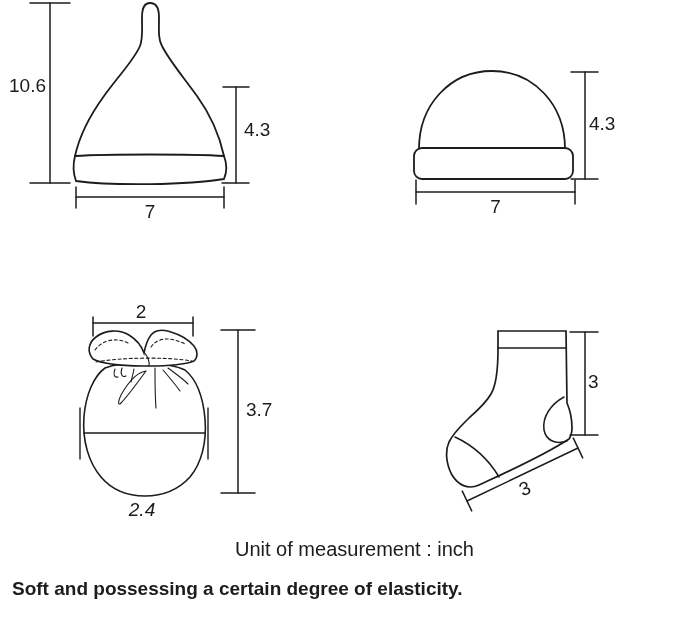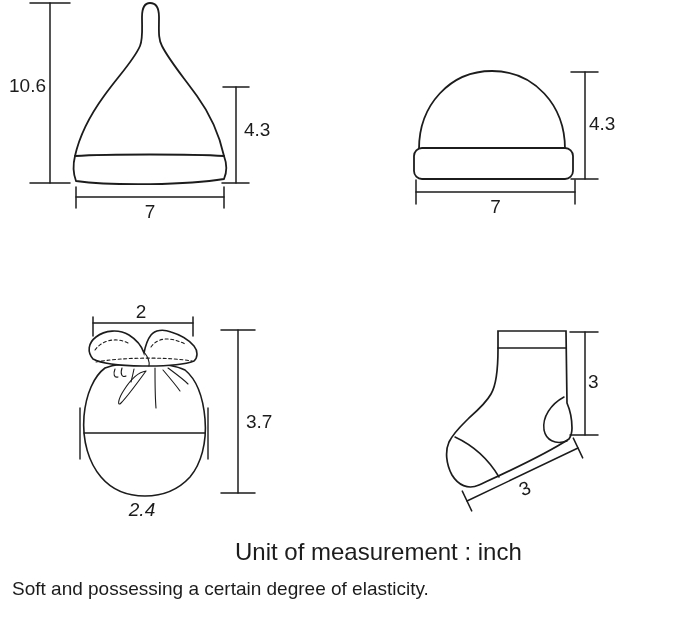--- a/index.html
+++ b/index.html
@@ -13,21 +13,21 @@
   svg.art{position:absolute;left:0;top:0;}
   .lbl{
     position:absolute;
     font-size:19px;
     line-height:1.2;
     color:#1c1c1c;
     white-space:nowrap;
   }
   .lbl.center{text-align:center;}
   .lbl.rot{transform:rotate(-23deg);}
-  .footer-unit{position:absolute;font-size:24px;white-space:nowrap;}
+  .footer-unit{position:absolute;font-size:20px;white-space:nowrap;}
   .footer-note{position:absolute;font-size:19px;white-space:nowrap;}
 </style>
 </head>
 <body>
 
 <div id="canvas">
 
   <svg class="art" width="679" height="641" viewBox="0 0 679 641">
 
     <g fill="none" stroke="#1c1c1c" stroke-width="1.8" stroke-linecap="round">
@@ -179,22 +179,22 @@
   </svg>
 
   <div class="lbl" style="left:1px;top:75px;">10.6</div>
   <div class="lbl" style="left:236px;top:119px;">4.3</div>
   <div class="lbl center" style="left:68px;top:201px;width:148px;">7</div>
 
   <div class="lbl" style="left:581px;top:113px;">4.3</div>
   <div class="lbl center" style="left:408px;top:196px;width:159px;">7</div>
 
   <div class="lbl center" style="left:103px;top:301px;width:60px;">2</div>
-  <div class="lbl" style="left:238px;top:399px;margin-top:12px;">3.7</div>
+  <div class="lbl" style="left:238px;top:399px;">3.7</div>
   <div class="lbl center" style="left:104px;top:499px;width:60px;font-style:italic;">2.4</div>
 
   <div class="lbl" style="left:580px;top:371px;">3</div>
   <div class="lbl rot" style="left:512px;top:478px;">3</div>
 
   <div class="footer-unit" style="left:227px;top:538px;">Unit of measurement : inch</div>
-  <div class="footer-note" style="left:4px;top:578px;">Soft and possessing a certain degree of elasticity.</div>
+  <div class="footer-note" style="left:4px;top:578px;font-weight:bold;">Soft and possessing a certain degree of elasticity.</div>
 
 </div>
 
 </body></html>

